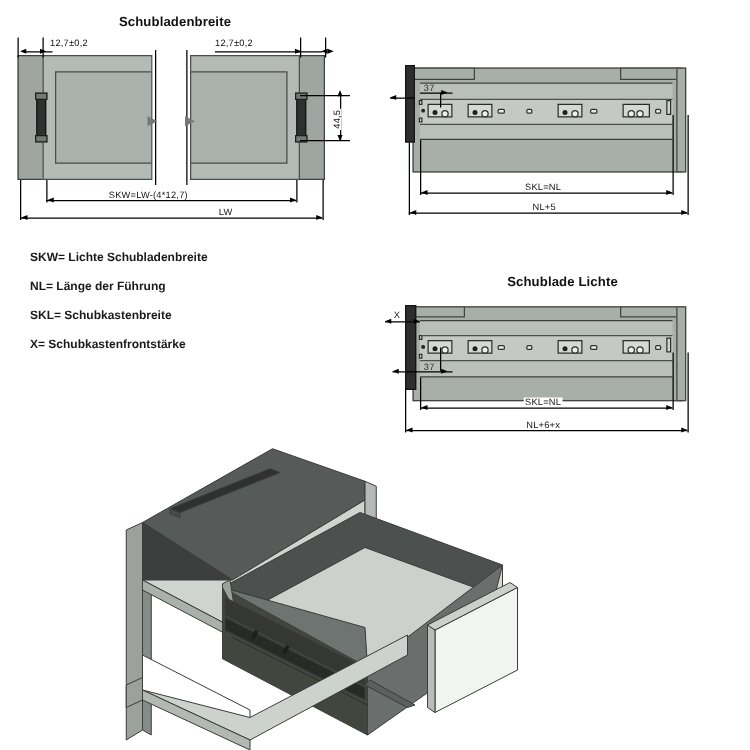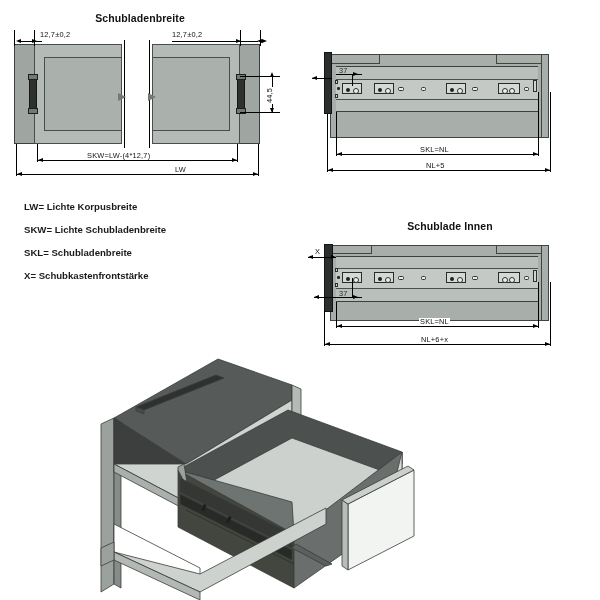--- a/index.html
+++ b/index.html
@@ -254,23 +254,23 @@
 
     <div class="ln ln-v" style="left:16px; top:144px; height:32px;"></div>
     <div class="ln ln-v" style="left:258px; top:144px; height:32px;"></div>
     <div class="ln ln-h" style="left:16px; top:174px; width:242px;"></div>
     <div class="arr arr-l" style="left:17px; top:172px;"></div>
     <div class="arr arr-r" style="left:253px; top:172px;"></div>
     <div class="dimtext" style="left:138px; top:166px;margin-left:36px;">LW</div>
   </div>
 
   <div class="legend">
-    <div class="legend-line">LW= Lichte Korpusbreite</div>
     <div class="legend-line">SKW= Lichte Schubladenbreite</div>
-    <div class="legend-line">SKL= Schubladenbreite</div>
+    <div class="legend-line">NL= Länge der Führung</div>
+    <div class="legend-line">SKL= Schubkastenbreite</div>
     <div class="legend-line">X= Schubkastenfrontstärke</div>
   </div>
 
   <div class="panel" style="left:300px; top:0; width:300px; height:200px;">
 
 
     <div class="railbox" style="left:30px; top:54px; width:216px; height:84px;"></div>
 
     <div class="notch" style="left:30px; top:54px; width:50px; height:10px;"></div>
     <div class="notch" style="left:196px; top:54px; width:48px; height:10px;"></div>
@@ -326,21 +326,21 @@
     <div class="ln ln-v" style="left:27px; top:114px; height:58px;"></div>
     <div class="ln ln-v" style="left:250px; top:92px; height:80px;"></div>
     <div class="ln ln-h" style="left:27px; top:170px; width:223px;"></div>
     <div class="arr arr-l" style="left:28px; top:168px;"></div>
     <div class="arr arr-r" style="left:245px; top:168px;"></div>
     <div class="dimtext" style="left:125px; top:162px;">NL+5</div>
   </div>
 
   <div class="panel" style="left:300px; top:210px; width:300px; height:150px;">
 
-    <div class="dia-title" style="left:70px; top:10px; width:160px;">Schublade Innen</div>
+    <div class="dia-title" style="left:70px; top:10px; width:160px;">Schublade Lichte</div>
 
     <div class="railbox" style="left:30px; top:35px; width:216px; height:76px;"></div>
     <div class="notch" style="left:30px; top:35px; width:42px; height:9px;"></div>
     <div class="notch" style="left:196px; top:35px; width:48px; height:9px;"></div>
     <div class="railbox" style="left:241px; top:35px; width:8px; height:76px;"></div>
 
     <div class="railband" style="left:36px; top:46px; width:202px; height:46px;"></div>
     <div class="railstrip" style="left:36px; top:58px; width:202px; height:21px;"></div>
 
     <div class="frontplate" style="left:24px; top:34px; width:9px; height:68px;"></div>

